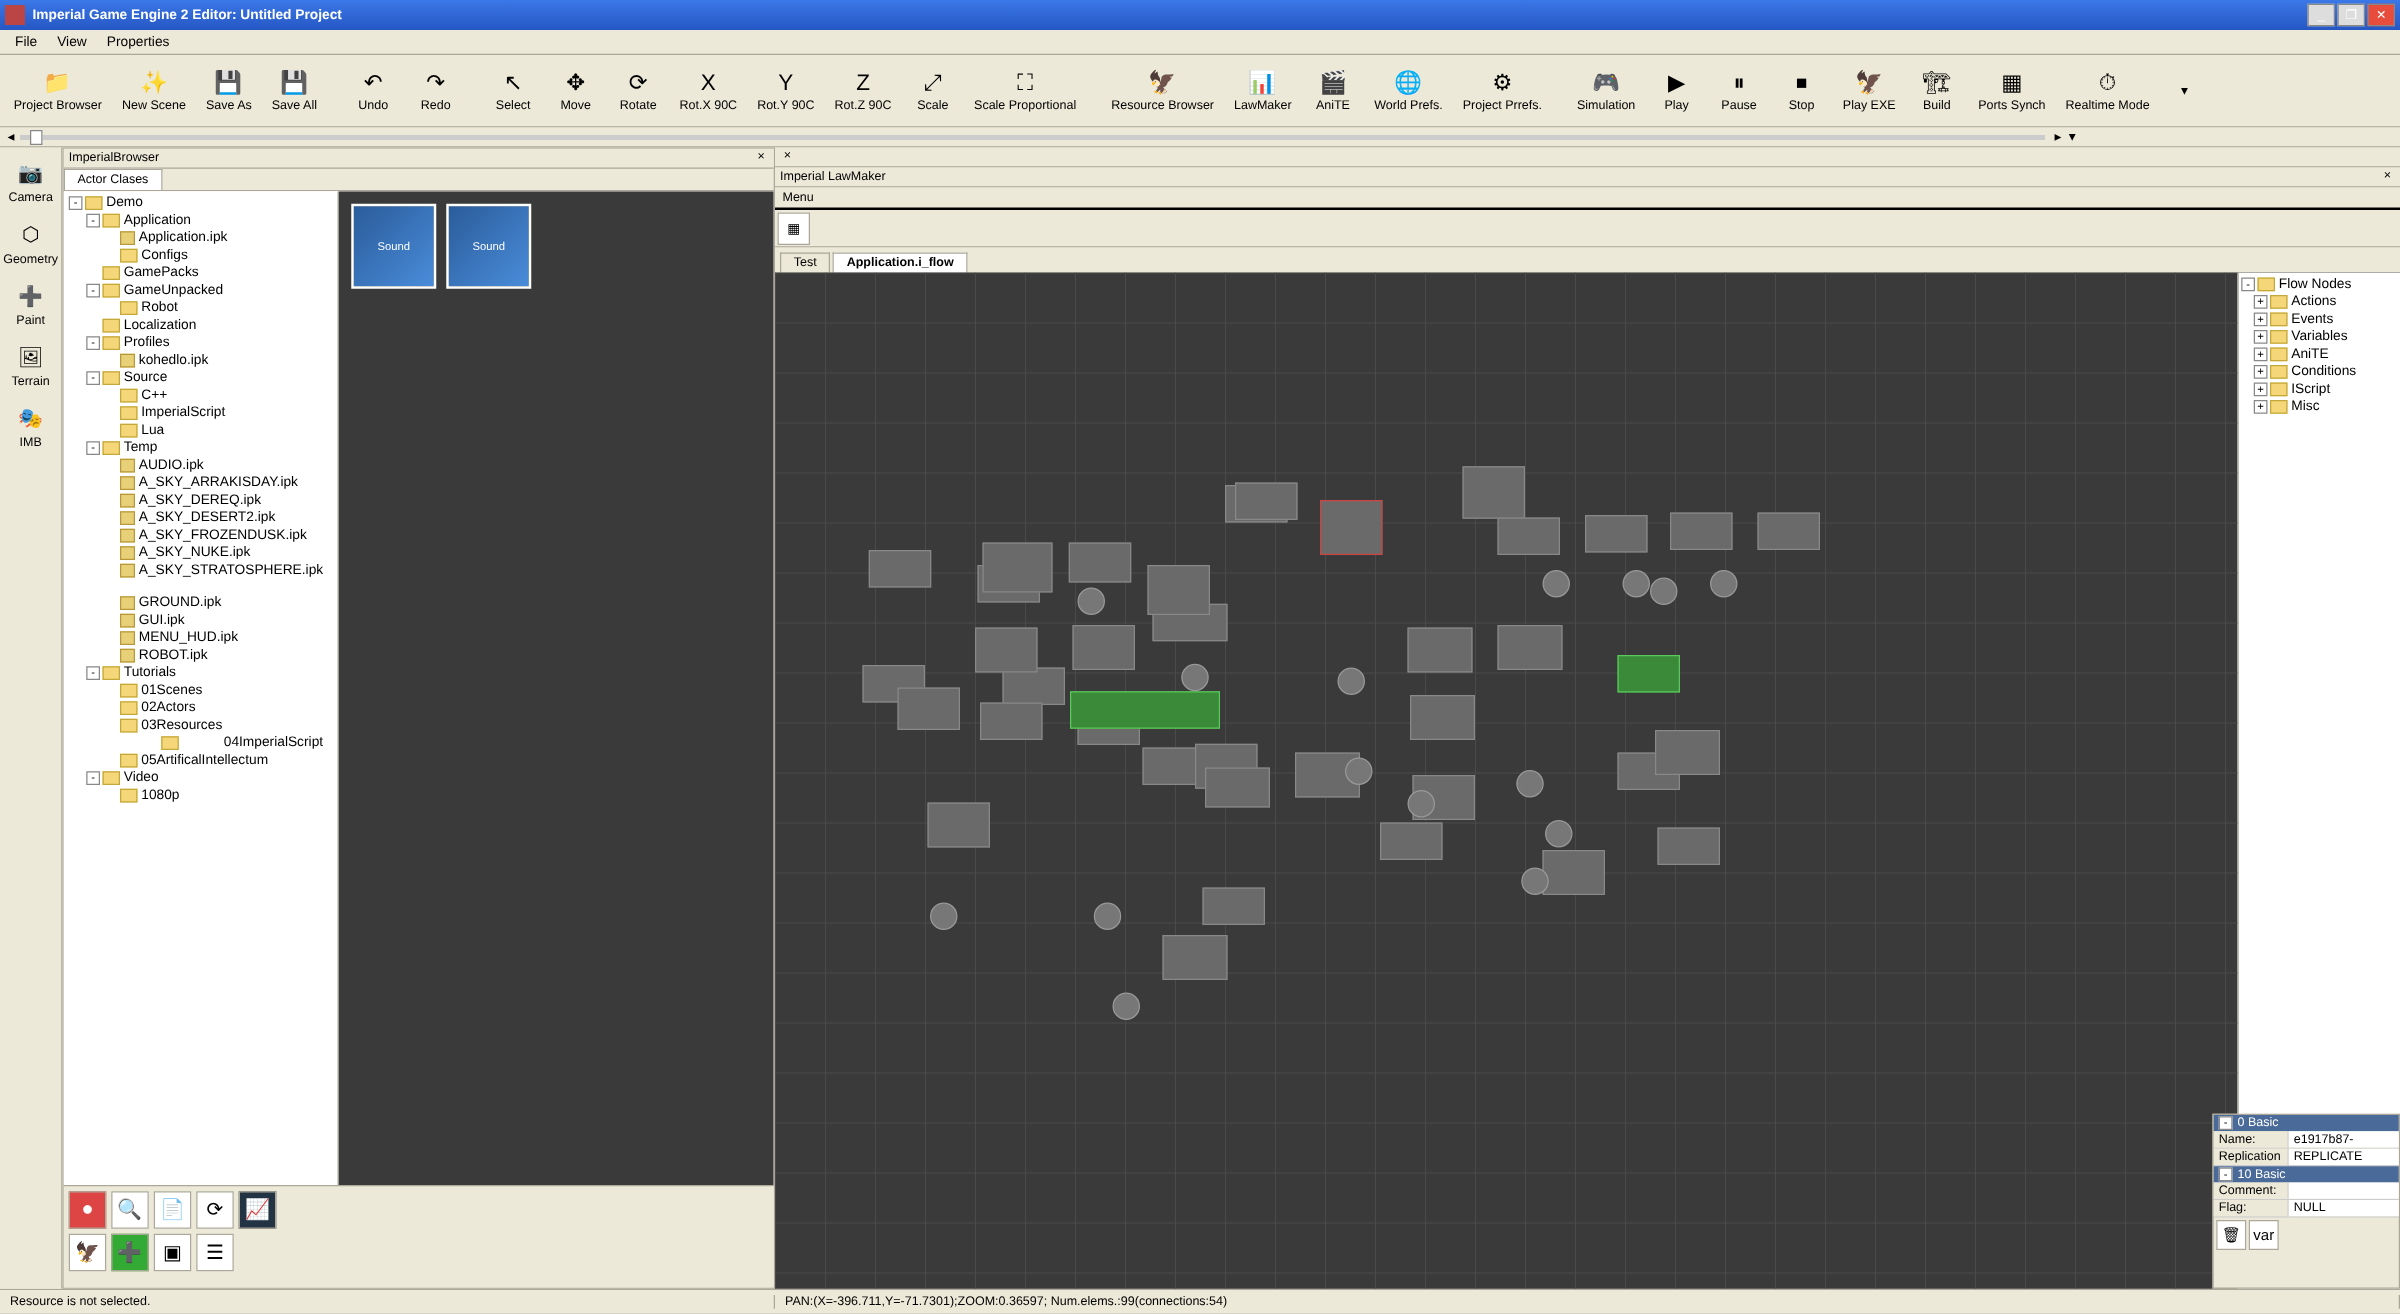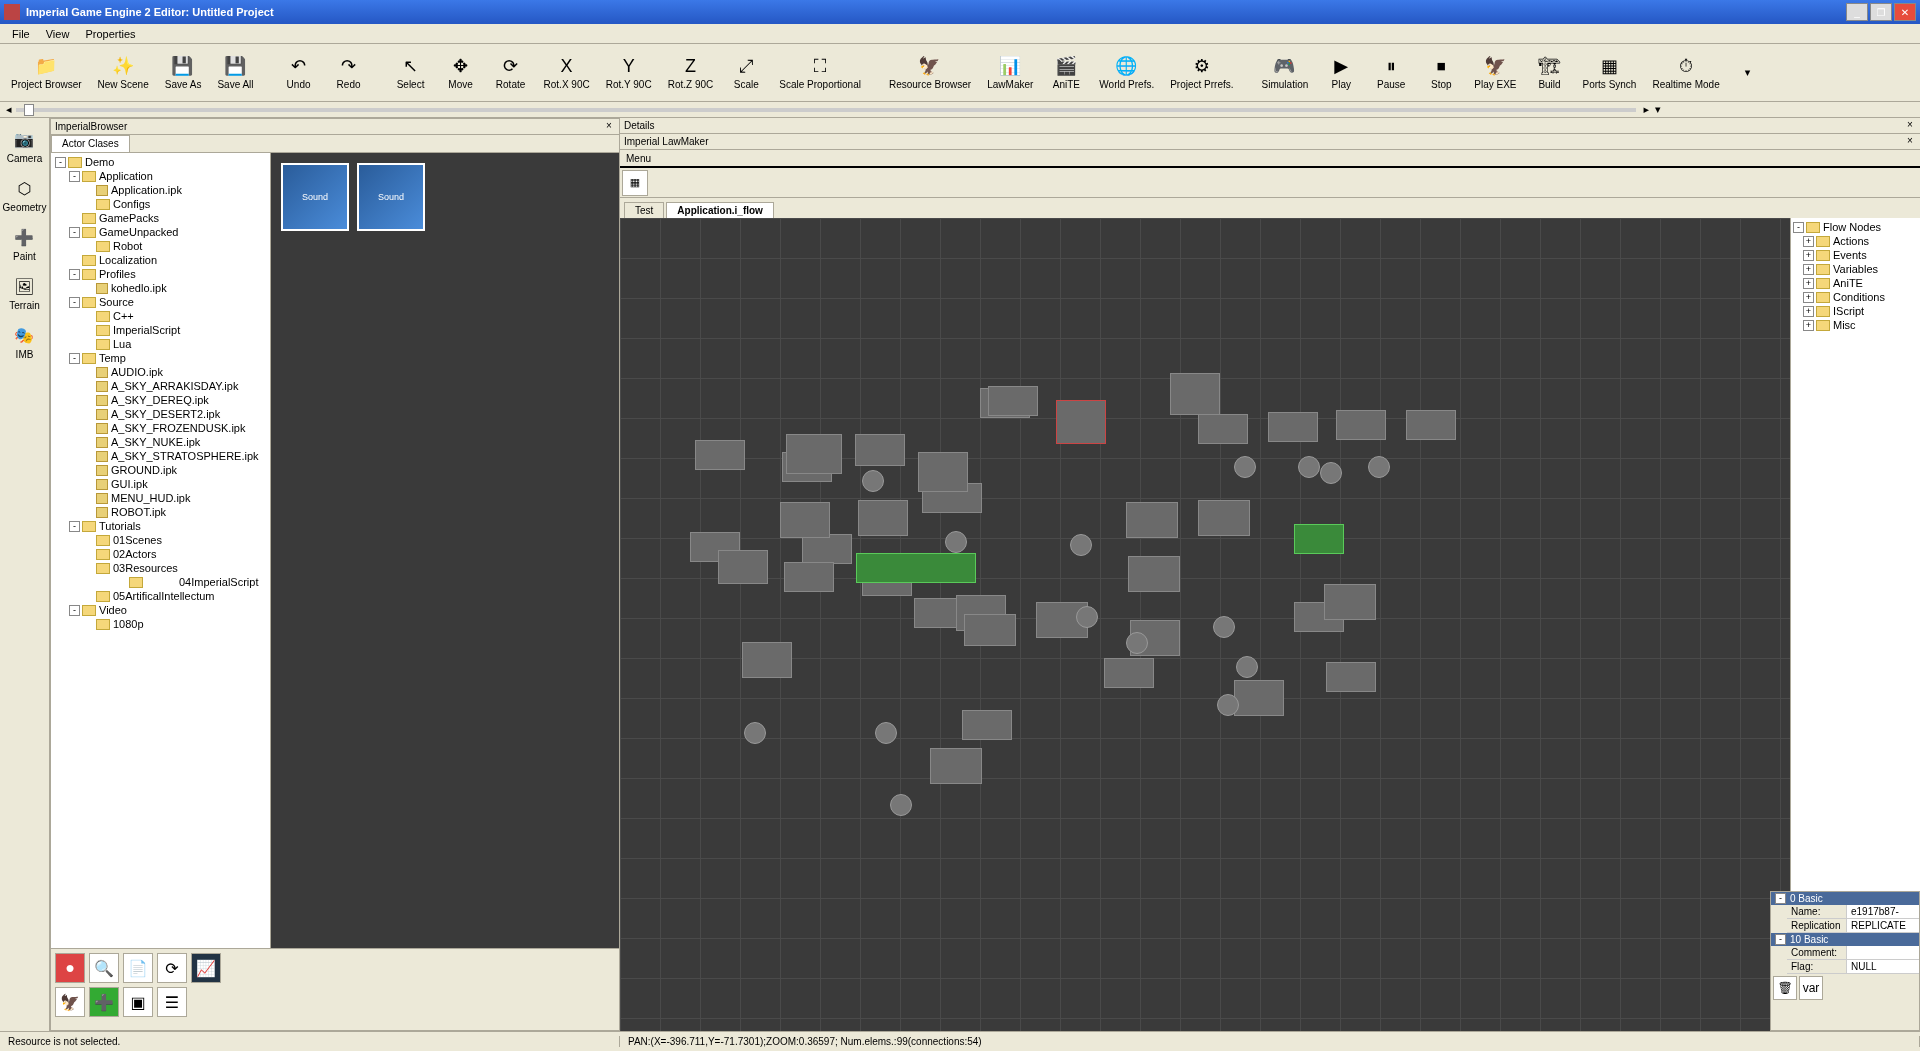--- a/index.html
+++ b/index.html
@@ -59,21 +59,21 @@
 .graph-area { flex: 1; display: flex; background: #3a3a3a; position: relative; overflow: hidden; }
 .graph-canvas { flex: 1; position: relative; background-image: linear-gradient(#4a4a4a 1px, transparent 1px), linear-gradient(90deg, #4a4a4a 1px, transparent 1px); background-size: 40px 40px; }
 .flow-node { position: absolute; background: #6a6a6a; border: 1px solid #888; min-width: 50px; min-height: 30px; font-size: 7px; color: #ddd; padding: 2px; }
 .flow-node.red { border-color: #c44; }
 .flow-node.green { background: #3a8a3a; border-color: #5aca5a; }
 .flow-event { position: absolute; width: 22px; height: 22px; border-radius: 50%; background: #777; border: 1px solid #999; }
 .right-panel { width: 130px; background: #fff; border-left: 1px solid #aca899; font-size: 11px; padding: 2px; overflow-y: auto; }
 .right-tree-node { display: flex; align-items: center; padding: 1px 0; cursor: pointer; }
 .props-panel { position: absolute; right: 0; bottom: 0; width: 150px; height: 140px; background: #ece9d8; border: 1px solid #aca899; font-size: 10px; }
 .props-section { background: #4a6a9a; color: #fff; padding: 1px 4px; display: flex; align-items: center; }
-.props-row { display: flex; border-bottom: 1px solid #ccc; margin-left: 16px; }
+.props-row { display: flex; border-bottom: 1px solid #ccc; }
 .props-key { width: 60px; padding: 1px 4px; background: #ece9d8; border-right: 1px solid #ccc; }
 .props-val { flex: 1; padding: 1px 4px; background: #fff; overflow: hidden; text-overflow: ellipsis; white-space: nowrap; }
 .props-toolbar { display: flex; gap: 2px; padding: 2px; }
 .statusbar { height: 20px; background: #ece9d8; border-top: 1px solid #aca899; display: flex; align-items: center; font-size: 10px; }
 .status-cell { padding: 0 8px; border-right: 1px solid #aca899; }
 .status-cell.left { width: 620px; }
 </style>
 </head>
 <body>
 
@@ -362,21 +362,21 @@
           <div class="tree-node" style="padding-left: 30px;">
             <span class="tree-spacer"></span>
             <span class="tree-file"></span>
             <span>A_SKY_NUKE.ipk</span>
           </div>
           <div class="tree-node" style="padding-left: 30px;">
             <span class="tree-spacer"></span>
             <span class="tree-file"></span>
             <span>A_SKY_STRATOSPHERE.ipk</span>
           </div>
-          <div class="tree-node" style="padding-left: 30px;">
+          <div class="tree-node" style="padding-left: 30px; margin-top: 12px;">
             <span class="tree-spacer"></span>
             <span class="tree-file"></span>
             <span>GROUND.ipk</span>
           </div>
           <div class="tree-node" style="padding-left: 30px;">
             <span class="tree-spacer"></span>
             <span class="tree-file"></span>
             <span>GUI.ipk</span>
           </div>
           <div class="tree-node" style="padding-left: 30px;">
@@ -447,21 +447,20 @@
         <div class="icon-btn">🦅</div>
         <div class="icon-btn" style="background:#3a3;color:#fff">➕</div>
         <div class="icon-btn">▣</div>
         <div class="icon-btn">☰</div>
       </div>
     </div>
   </div>
 
   <div class="center-panel" style="position:relative">
     <div class="details-header">
-      <span style="flex:1">Details</span>
       <span class="panel-close">×</span>
     </div>
     <div class="lawmaker-header">
       <span style="flex:1">Imperial LawMaker</span>
       <span class="panel-close">×</span>
     </div>
     <div class="lm-menu">
       <span>Menu</span>
     </div>
     <div class="lm-toolbar">

